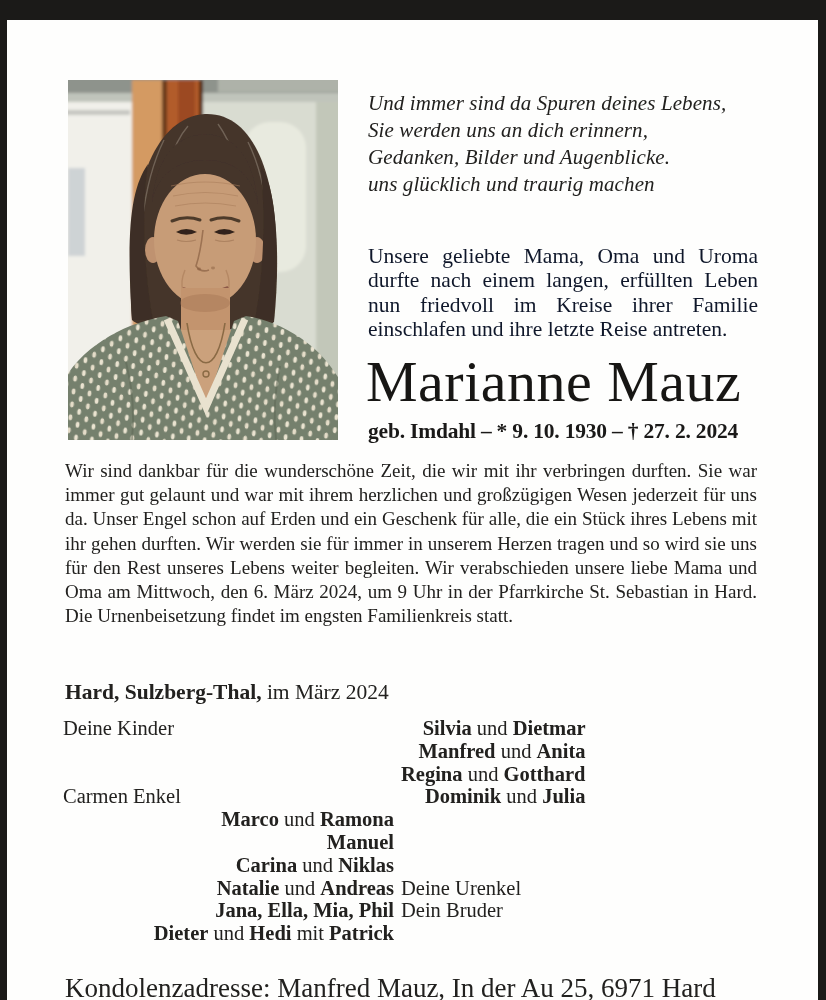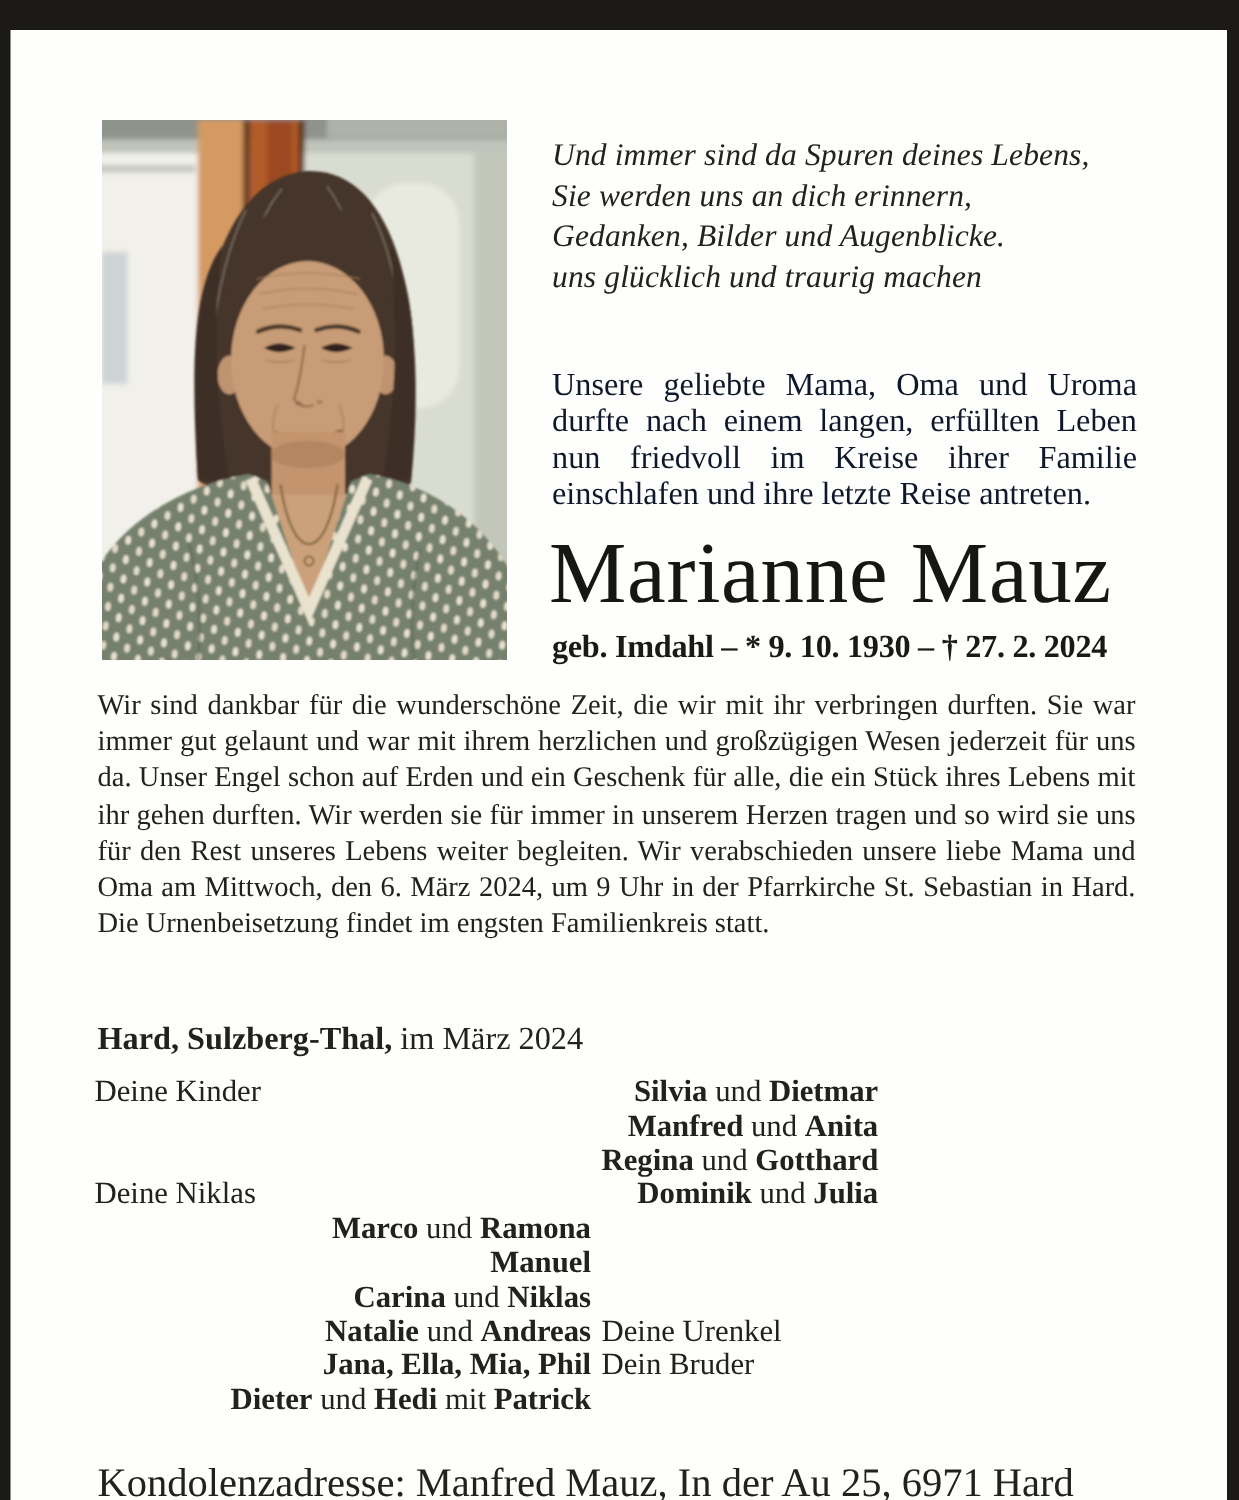--- a/index.html
+++ b/index.html
@@ -169,21 +169,21 @@
 
     <div class="dateline"><span class="b">Hard, Sulzberg-Thal,</span><span> im März 2024</span></div>
 
     <div class="family">
         <div class="fam-label">Deine Kinder</div>
         <div class="fam-names"><span class="b">Silvia</span><span> und </span><span class="b">Dietmar</span></div>
         <div class="fam-label"></div>
         <div class="fam-names"><span class="b">Manfred</span><span> und </span><span class="b">Anita</span></div>
         <div class="fam-label"></div>
         <div class="fam-names"><span class="b">Regina</span><span> und </span><span class="b">Gotthard</span></div>
-        <div class="fam-label">Deine Niklas</div>
+        <div class="fam-label">Carmen Enkel</div>
         <div class="fam-names"><span class="b">Dominik</span><span> und </span><span class="b">Julia</span></div>
         <div class="fam-label"></div>
         <div class="fam-label"></div>
         <div class="fam-names"><span class="b">Marco</span><span> und </span><span class="b">Ramona</span></div>
         <div class="fam-label"></div>
         <div class="fam-names"><span class="b">Manuel</span></div>
         <div class="fam-label"></div>
         <div class="fam-names"><span class="b">Carina</span><span> und </span><span class="b">Niklas</span></div>
         <div class="fam-label"></div>
         <div class="fam-names"><span class="b">Natalie</span><span> und </span><span class="b">Andreas</span></div>

